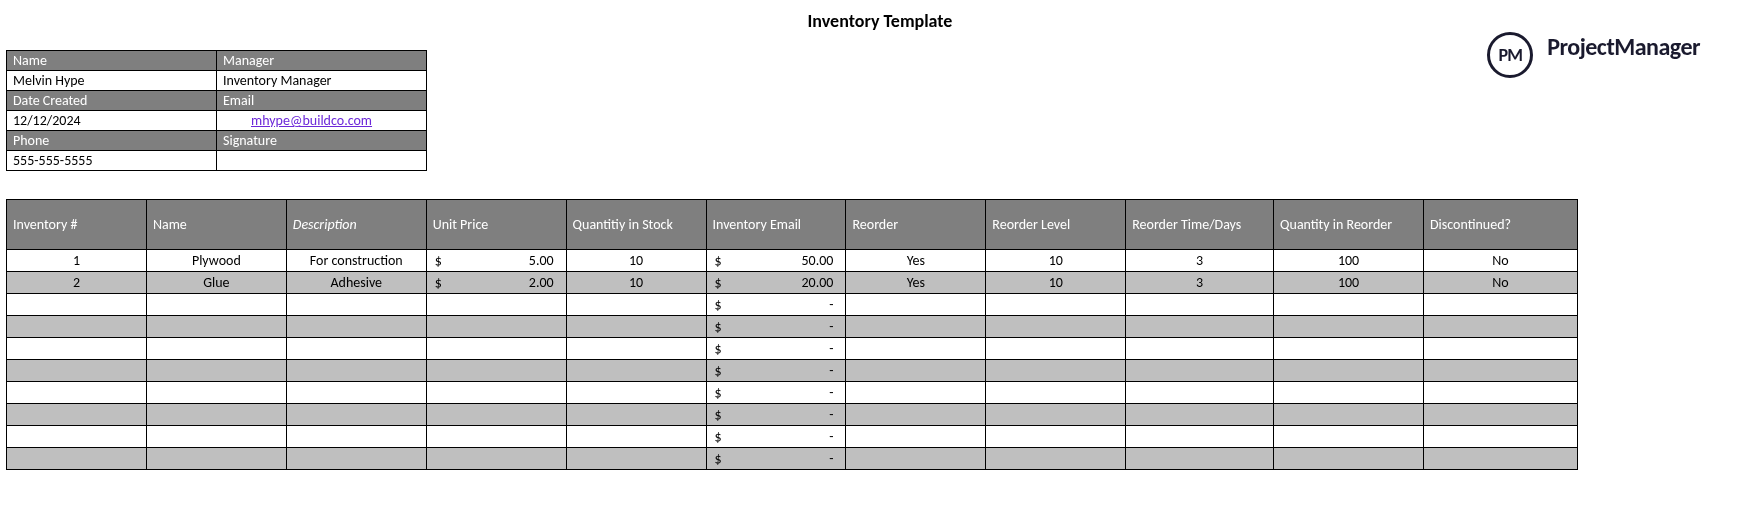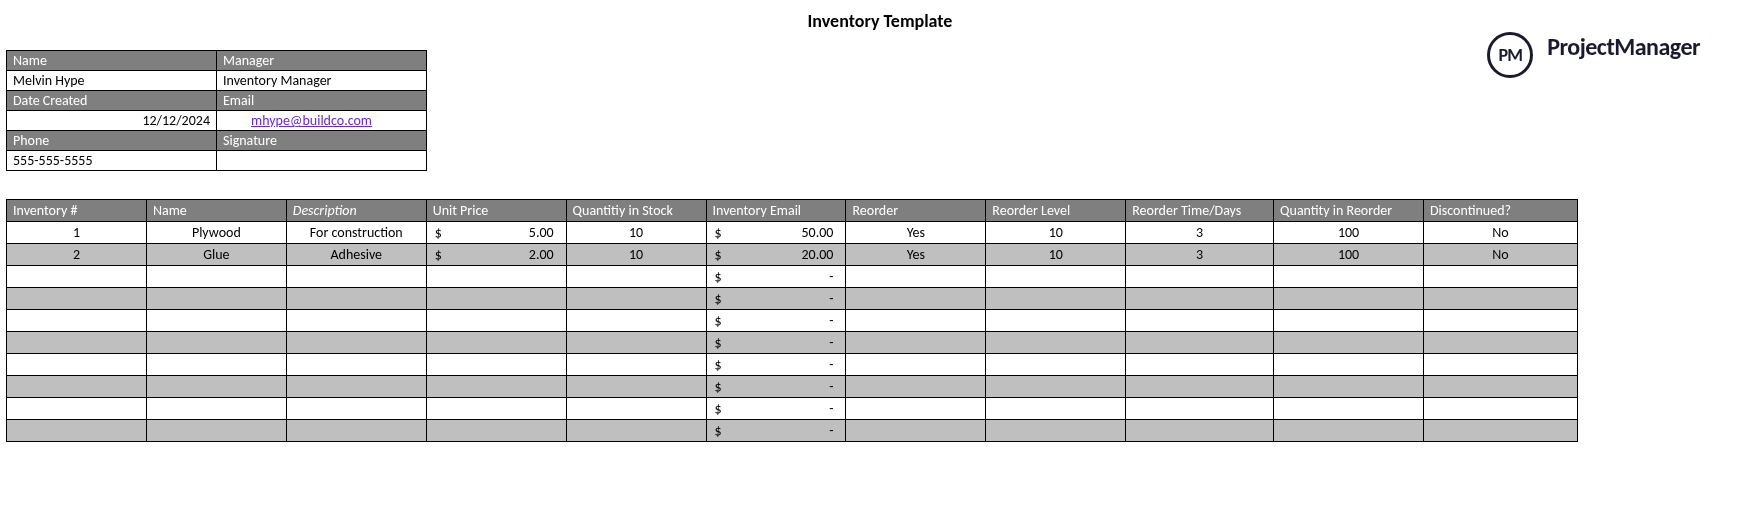--- a/index.html
+++ b/index.html
@@ -58,35 +58,35 @@
     height: 20px;
     vertical-align: middle;
     font-size: 14px;
   }
   .info-hdr {
     background: #7f7f7f;
     color: #fff;
   }
   .col-a { width: 210px; }
   .col-b { width: 210px; }
-  .date-cell { text-align: right; padding-right: 4px; }
+  .date-cell { text-align: left; padding-right: 4px; }
   .email-link { color: #6d28d9; text-decoration: underline; margin-left: 28px; }
 
   .main-table {
     border-collapse: collapse;
     width: 1572px;
     margin-left: 2px;
   }
   .main-table th {
     background: #7f7f7f;
     color: #fff;
     font-weight: normal;
     text-align: left;
     border: 1px solid #000;
-    padding: 2px 6px;
+    padding: 16px 6px;
     height: 22px;
     font-size: 14px;
   }
   .main-table td {
     border: 1px solid #000;
     padding: 1px 6px;
     height: 22px;
     font-size: 14px;
   }
   .row-grey td { background: #bfbfbf; }

